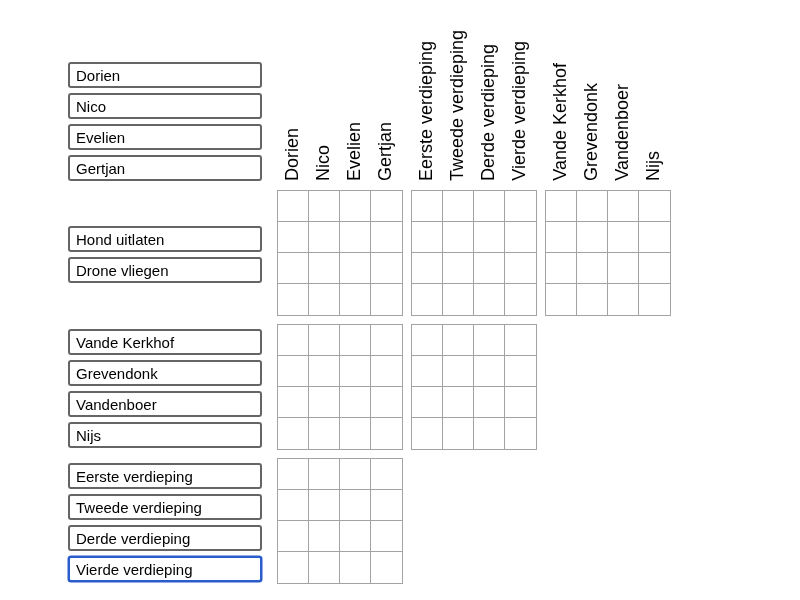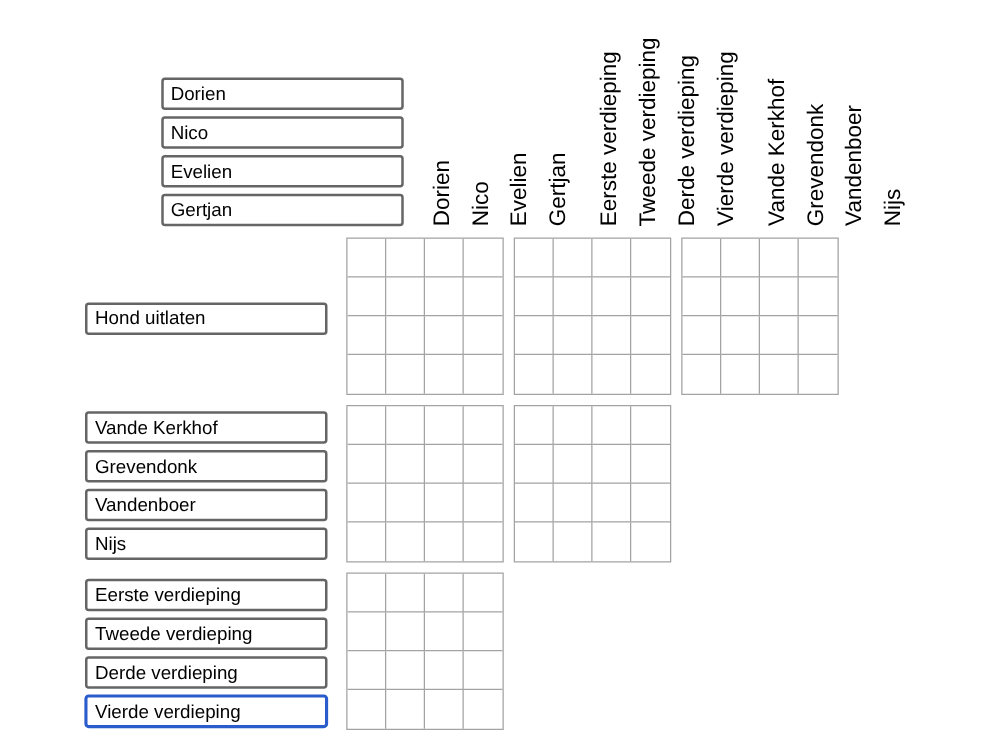--- a/index.html
+++ b/index.html
@@ -20,21 +20,20 @@
     padding:11px 0 0 68px;
   }
   .board{display:block;}
 
   
   .header-row{
     display:flex;
     align-items:flex-end;
     height:170px;
     margin-bottom:9px;
-    justify-content:center;
   }
   .labels-col{
     width:194px;
     margin-right:15px;
     flex:0 0 auto;
   }
   .hgroup{
     display:flex;
     align-items:flex-end;
     width:126px;
@@ -151,20 +150,21 @@
         </div>
       <div class="hcol">
           <span class="vtext">Nijs</span>
         </div>
     </div>
   </div>
 
   <div class="grid-row">
     <div class="labels-col">
       <input class="label-input" value="Hond uitlaten" style="">
+      <input class="label-input" value="Drone vliegen" style="">
     </div>
     <div class="block">
         <div class="cell"></div>
         <div class="cell"></div>
         <div class="cell"></div>
         <div class="cell"></div>
         <div class="cell"></div>
         <div class="cell"></div>
         <div class="cell"></div>
         <div class="cell"></div>

